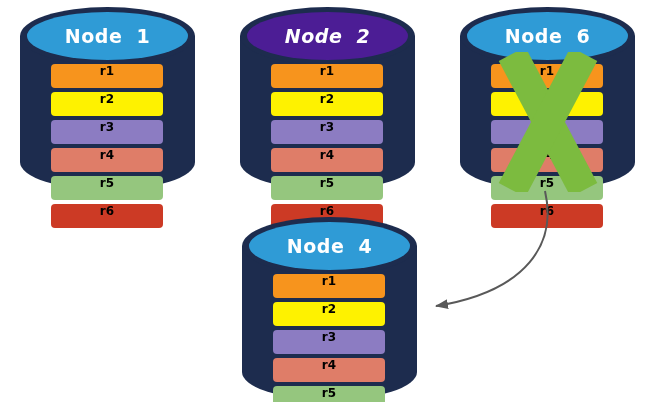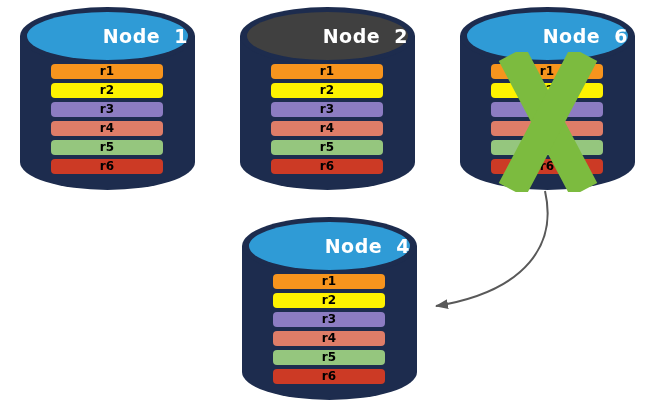--- a/index.html
+++ b/index.html
@@ -9,25 +9,25 @@
   .node{position:absolute;width:175px;height:183px;}
   .n1{left:20px;top:7px;}
   .n2{left:240px;top:7px;}
   .n3{left:460px;top:7px;}
   .n4{left:242px;top:217px;}
 
   .cyl-top{position:absolute;top:0;left:0;right:0;height:58px;border-radius:50%;}
   .cyl-body{position:absolute;top:29px;left:0;right:0;bottom:0;
             border-radius:0 0 50% 50% / 0 0 28px 28px;}
   .cyl-face{position:absolute;top:5px;left:7px;right:7px;height:48px;border-radius:50%;
-            display:flex;align-items:center;justify-content:flex-end;}
+            display:flex;align-items:center;justify-content:center;}
   .node-title{color:#fff;font-weight:bold;font-size:19px;letter-spacing:0.5px;word-spacing:7px;}
 
   .rows{position:absolute;top:57px;left:31px;width:112px;}
-  .row{height:15px;margin-bottom:4px;border-radius:4px;
+  .row{height:24px;margin-bottom:4px;border-radius:4px;
        font-size:12px;font-weight:bold;color:#000;text-align:center;line-height:15px;}
 
   .xmark{position:absolute;left:36px;top:45px;width:104px;height:140px;}
   .arrow-layer{position:absolute;left:0;top:0;width:646px;height:402px;pointer-events:none;}
 </style>
 </head>
 <body>
 
 <div class="canvas" style="background-color: rgb(255, 255, 255);">
 
@@ -43,21 +43,21 @@
       <div class="row" style="background-color: rgb(140, 124, 194);">r3</div>
       <div class="row" style="background-color: rgb(223, 125, 104);">r4</div>
       <div class="row" style="background-color: rgb(149, 198, 126);">r5</div>
       <div class="row" style="background-color: rgb(204, 58, 37);">r6</div>
     </div>
   </div>
 
   <div class="node n2">
     <div class="cyl-body" style="background-color: rgb(29, 44, 78);"></div>
     <div class="cyl-top" style="background-color: rgb(29, 44, 78);"></div>
-    <div class="cyl-face" style="background-color: #404040;">
+    <div class="cyl-face" style="background-color: #4c1d95; font-style: italic;">
       <span class="node-title">Node 2</span>
     </div>
     <div class="rows">
       <div class="row" style="background-color: rgb(247, 148, 29);">r1</div>
       <div class="row" style="background-color: rgb(254, 242, 0);">r2</div>
       <div class="row" style="background-color: rgb(140, 124, 194);">r3</div>
       <div class="row" style="background-color: rgb(223, 125, 104);">r4</div>
       <div class="row" style="background-color: rgb(149, 198, 126);">r5</div>
       <div class="row" style="background-color: rgb(204, 58, 37);">r6</div>
     </div>

